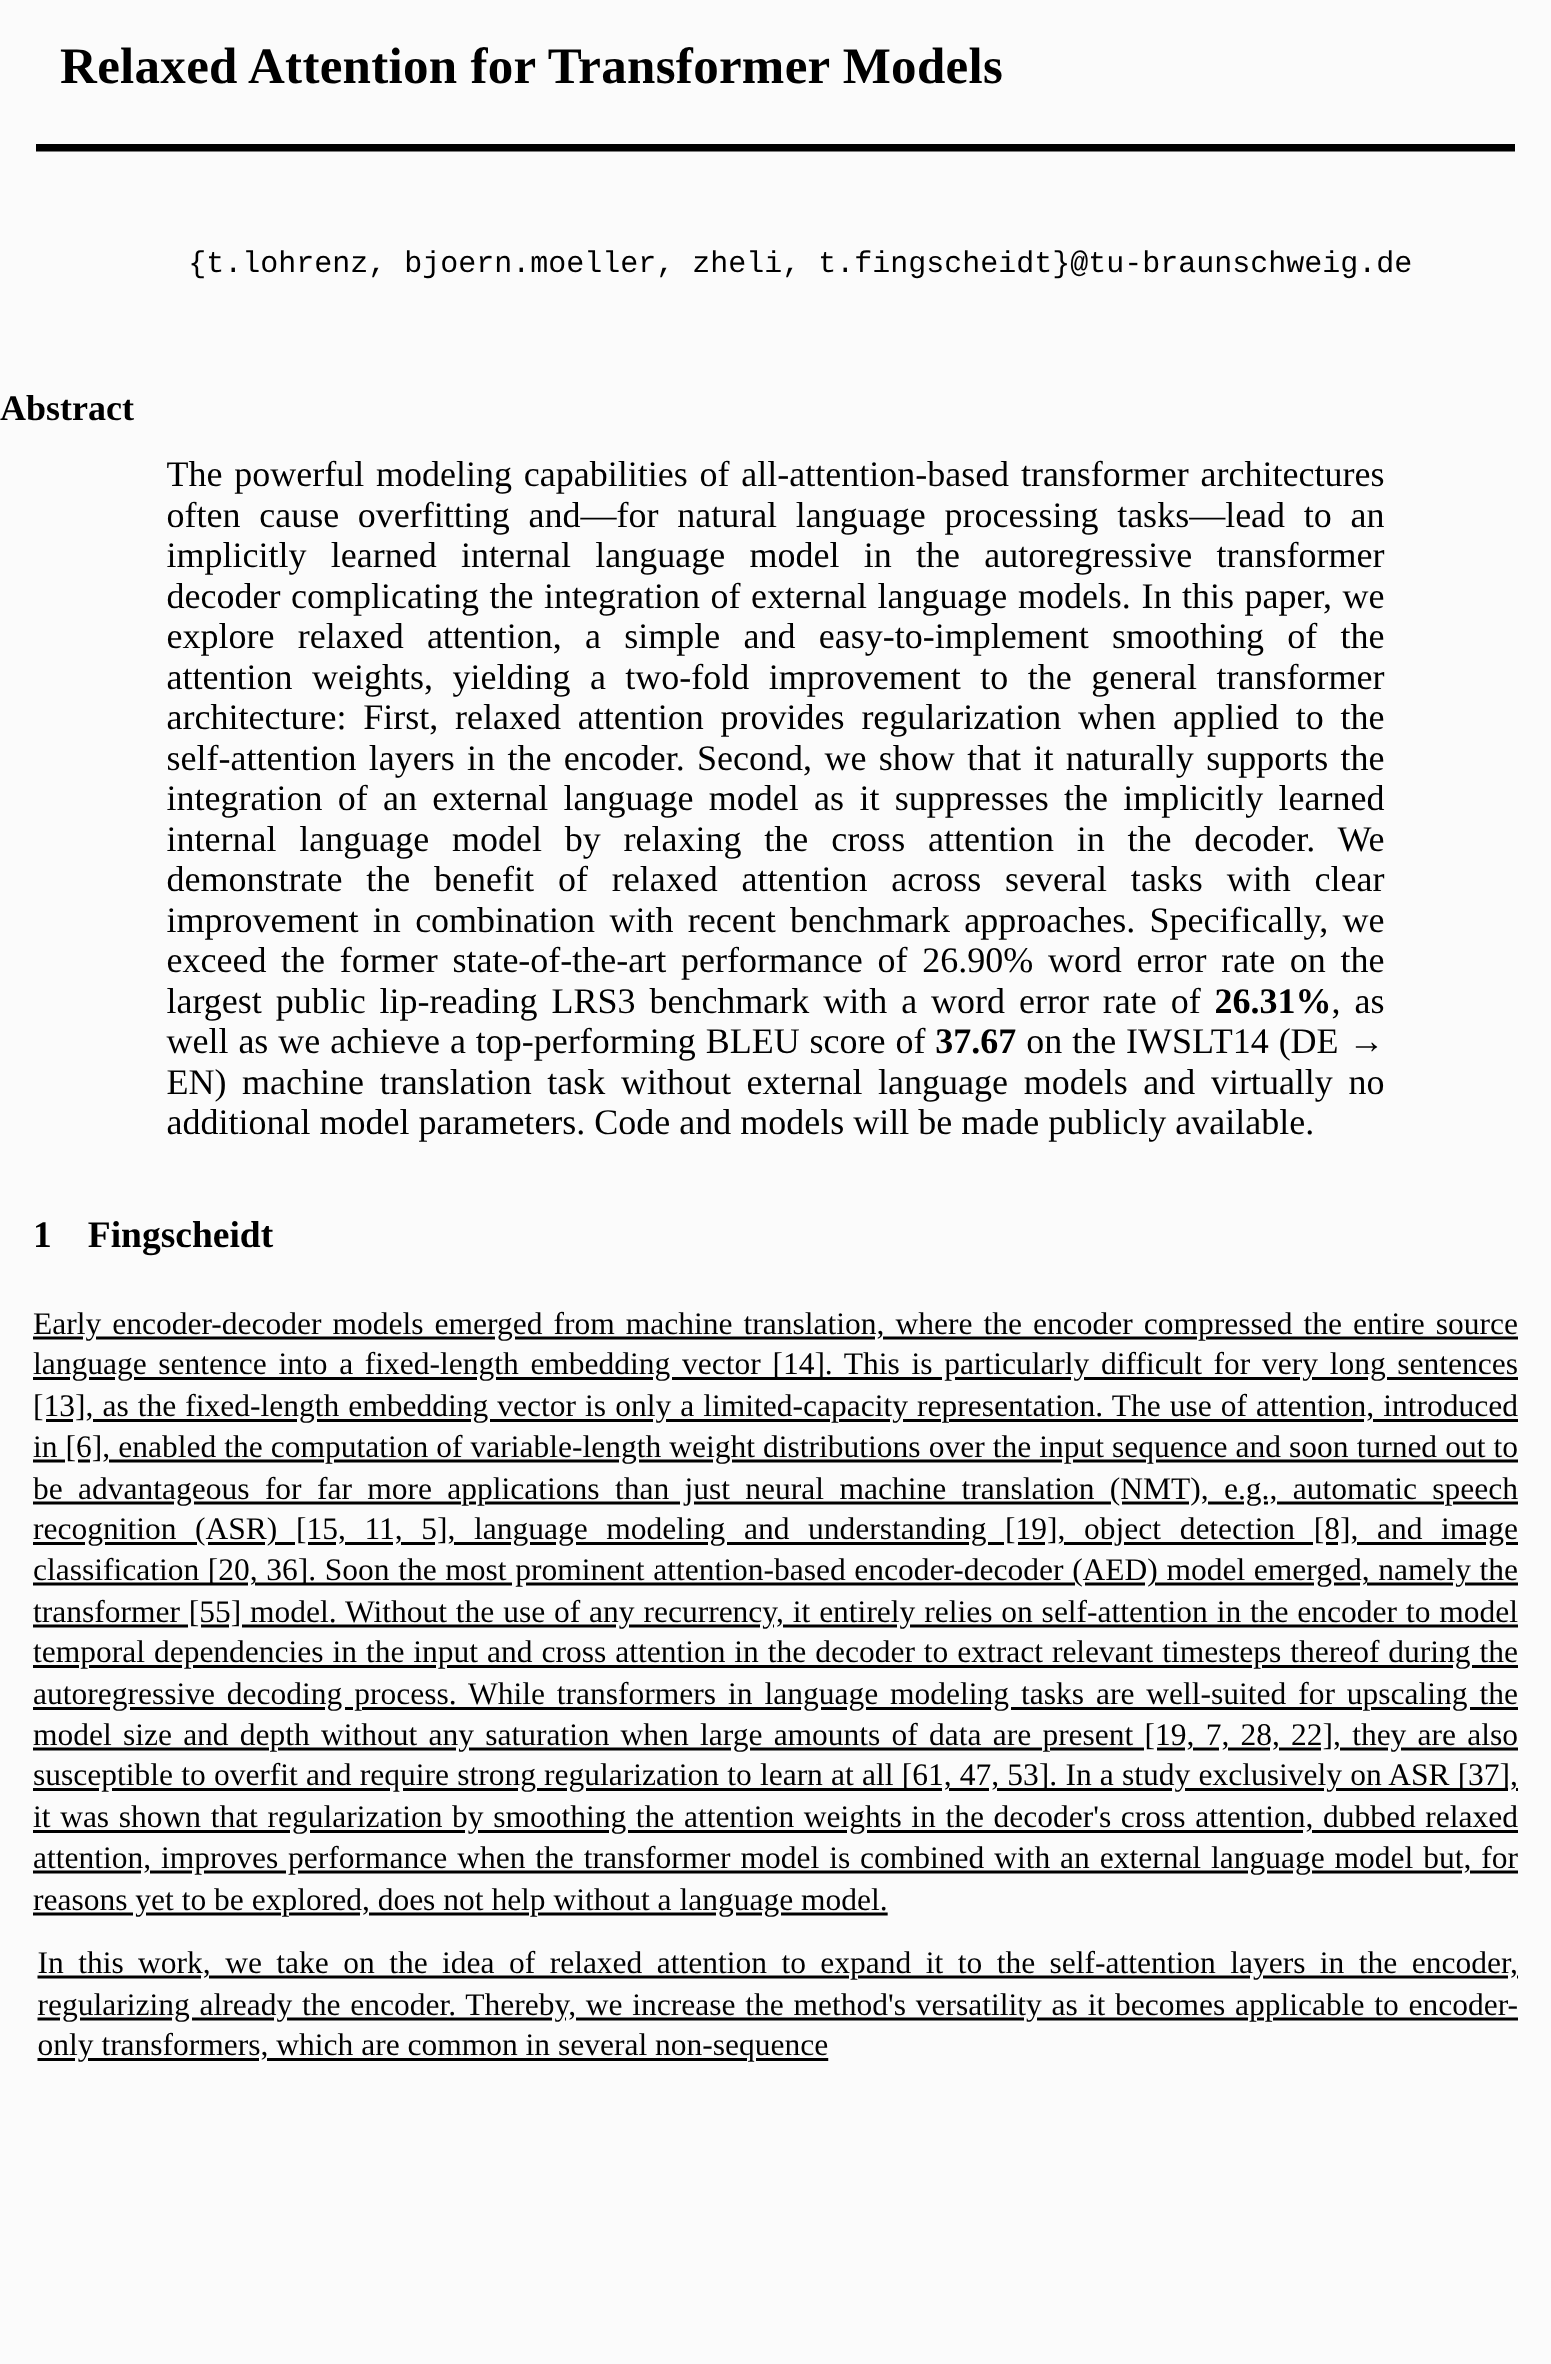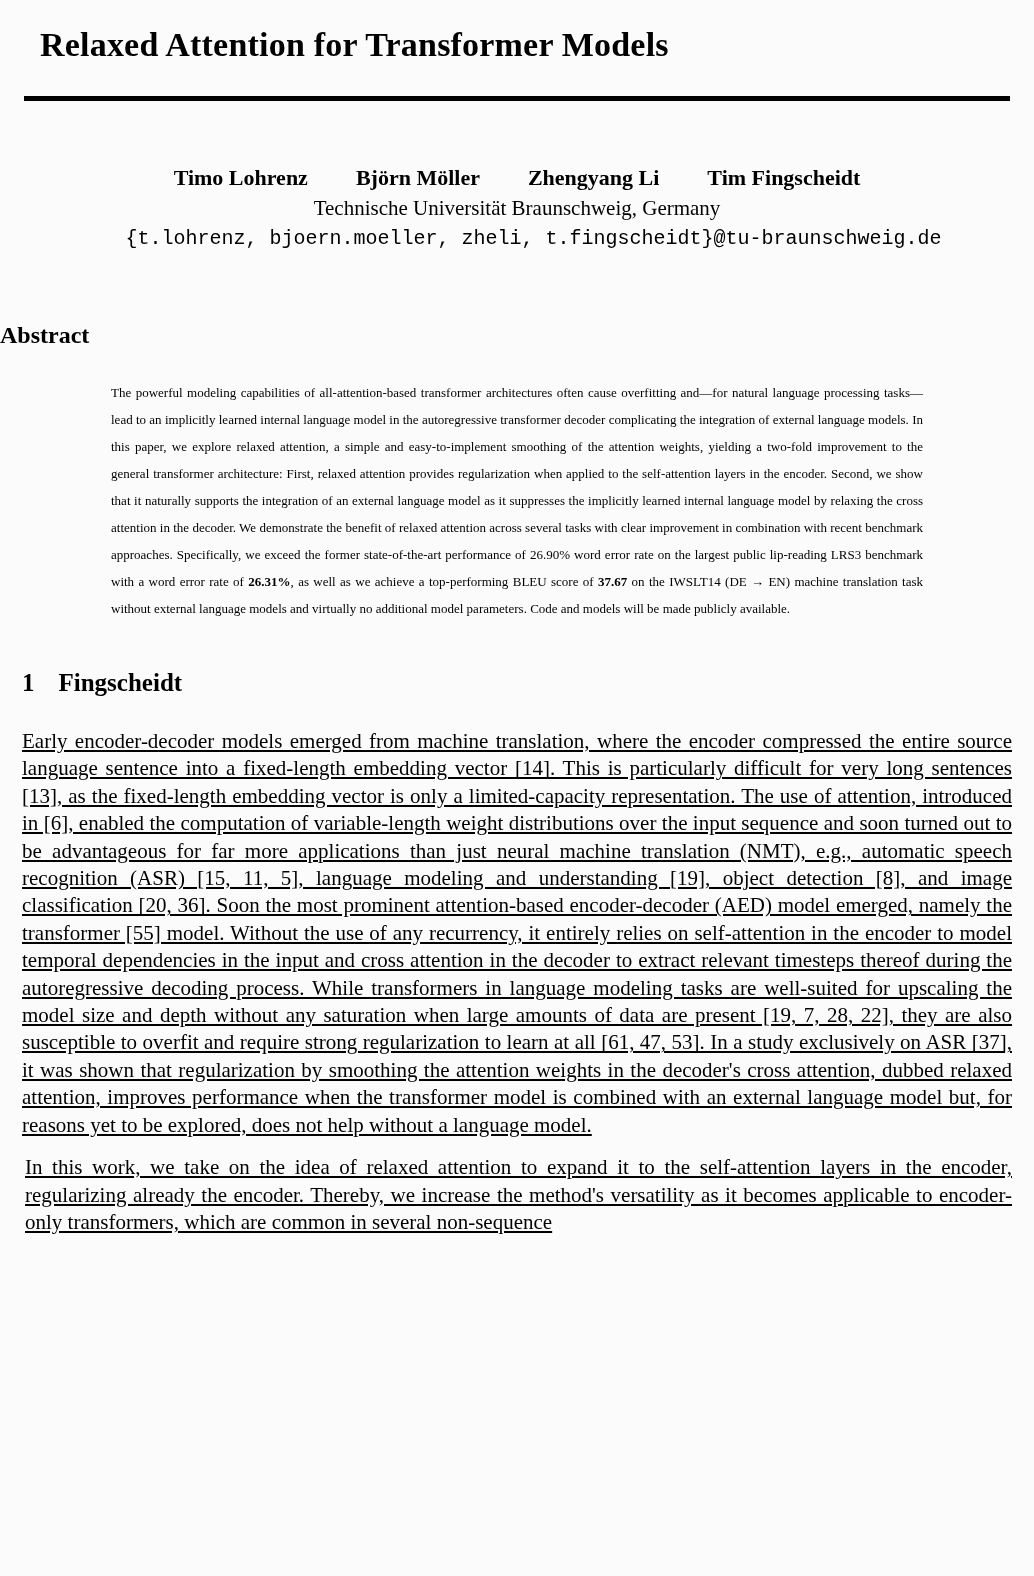--- a/index.html
+++ b/index.html
@@ -48,22 +48,22 @@
     margin-top: 6px;
     padding-left: 33px;
   }
   .abstract-heading {
     font-size: 24px;
     font-weight: bold;
     margin-top: 72px;
   }
   .abstract-body {
     width: 812px;
-    margin: 30px auto 0 auto;
-    font-size: 13px;
+    margin: 17px auto 0 auto;
+    font-size: 24px;
     line-height: 27px;
     text-align: justify;
   }
   .section-heading {
     margin: 47px 22px 0 22px;
     font-size: 25px;
     font-weight: bold;
   }
   .section-number {
     display: inline-block;
@@ -83,22 +83,20 @@
   b { font-weight: bold; }
 </style>
 </head>
 <body>
 
 <h1 class="paper-title">Relaxed Attention for Transformer Models</h1>
 
 <hr class="title-rule">
 
 <div class="authors-block">
-  <div class="authors-line"><span class="author">Timo Lohrenz</span><span class="author">Björn Möller</span><span class="author">Zhengyang Li</span><span class="author">Tim Fingscheidt</span></div>
-  <div class="affiliation">Technische Universität Braunschweig, Germany</div>
   <div class="email-line">{t.lohrenz, bjoern.moeller, zheli, t.fingscheidt}@tu-braunschweig.de</div>
 </div>
 
 <div class="abstract-heading">Abstract</div>
 
 <div class="abstract-body"><span>The powerful modeling capabilities of all-attention-based transformer architectures often cause overfitting and—for natural language processing tasks—lead to an implicitly learned internal language model in the autoregressive transformer decoder complicating the integration of external language models. In this paper, we explore relaxed attention, a simple and easy-to-implement smoothing of the attention weights, yielding a two-fold improvement to the general transformer architecture: First, relaxed attention provides regularization when applied to the self-attention layers in the encoder. Second, we show that it naturally supports the integration of an external language model as it suppresses the implicitly learned internal language model by relaxing the cross attention in the decoder. We demonstrate the benefit of relaxed attention across several tasks with clear improvement in combination with recent benchmark approaches. Specifically, we exceed the former state-of-the-art performance of 26.90% word error rate on the largest public lip-reading LRS3 benchmark with a word error rate of </span><b>26.31%</b><span>, as well as we achieve a top-performing BLEU score of </span><b>37.67</b><span> on the IWSLT14 (DE → EN) machine translation task without external language models and virtually no additional model parameters. Code and models will be made publicly available.</span></div>
 
 <h2 class="section-heading"><span class="section-number">1</span><span>Fingscheidt</span></h2>
 
 <div class="body-text">

